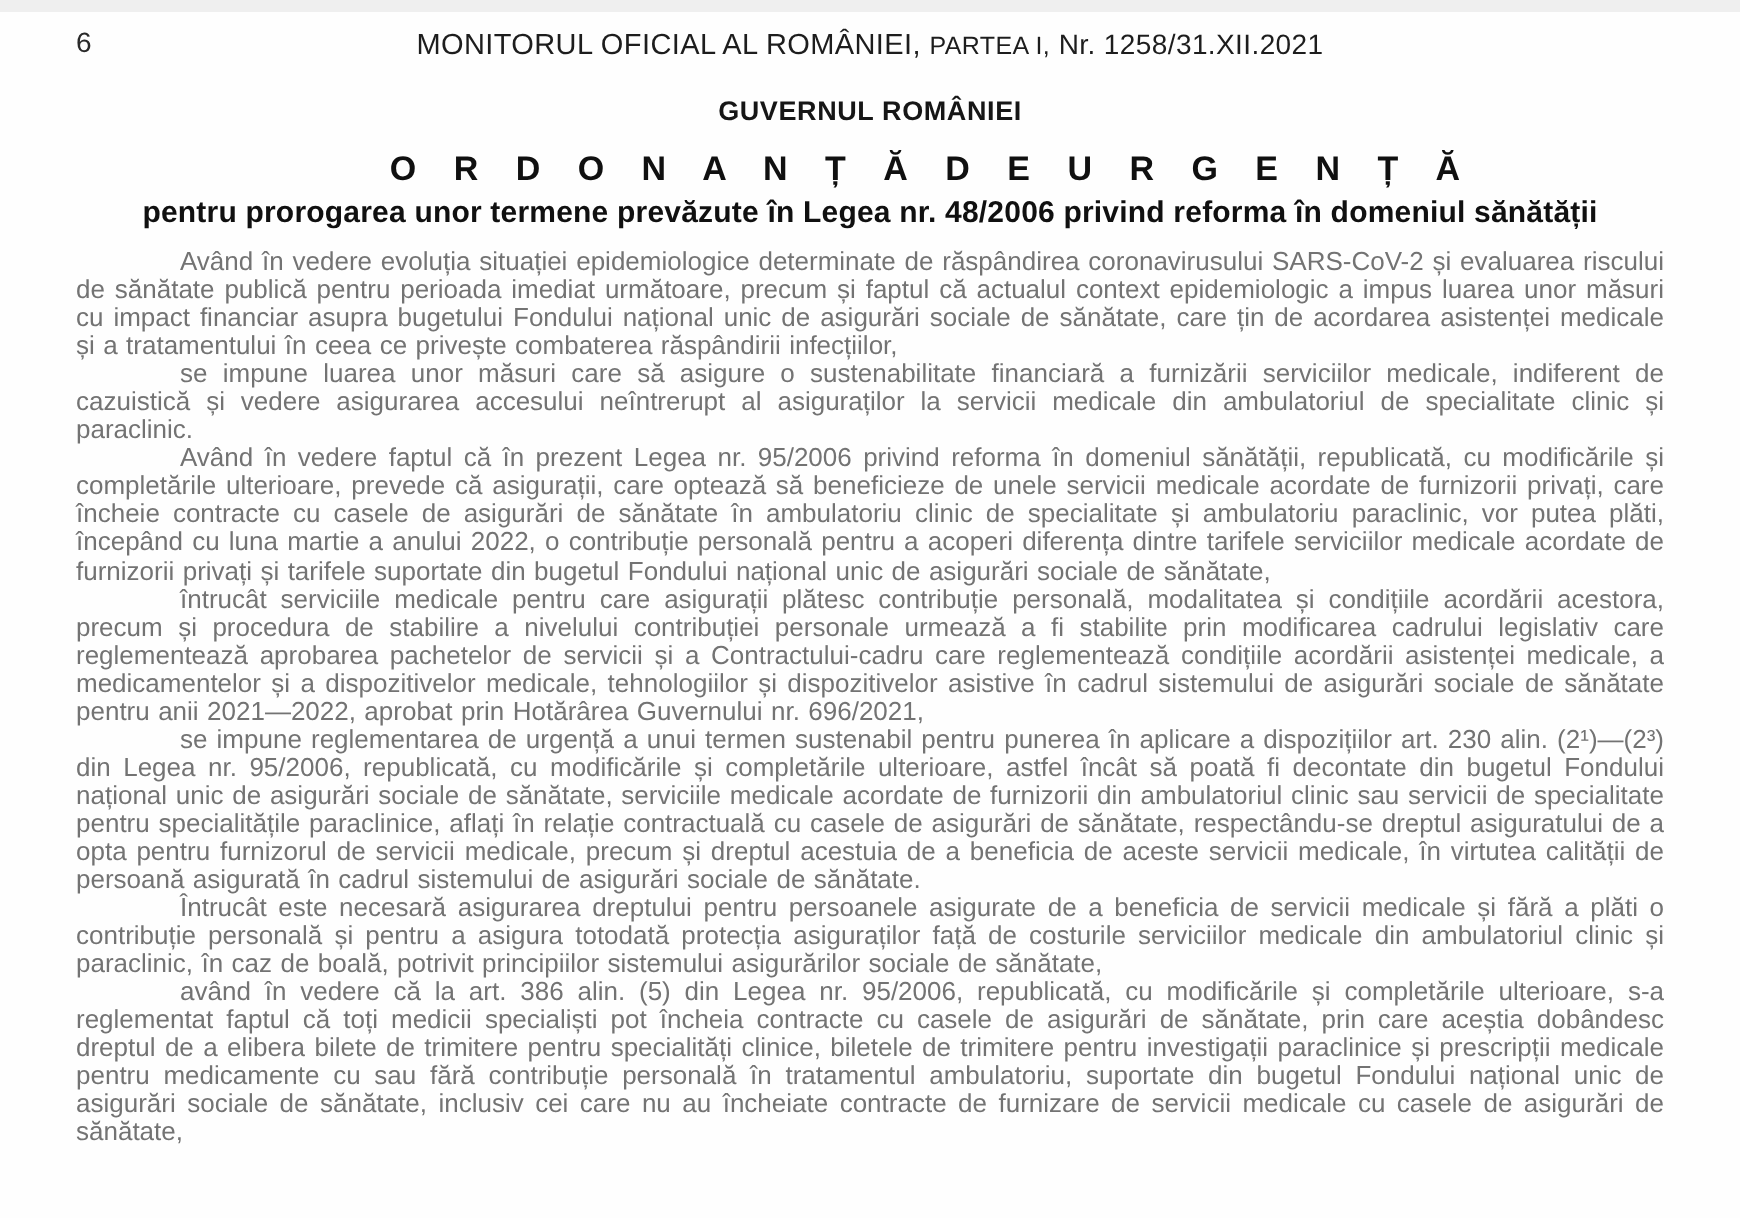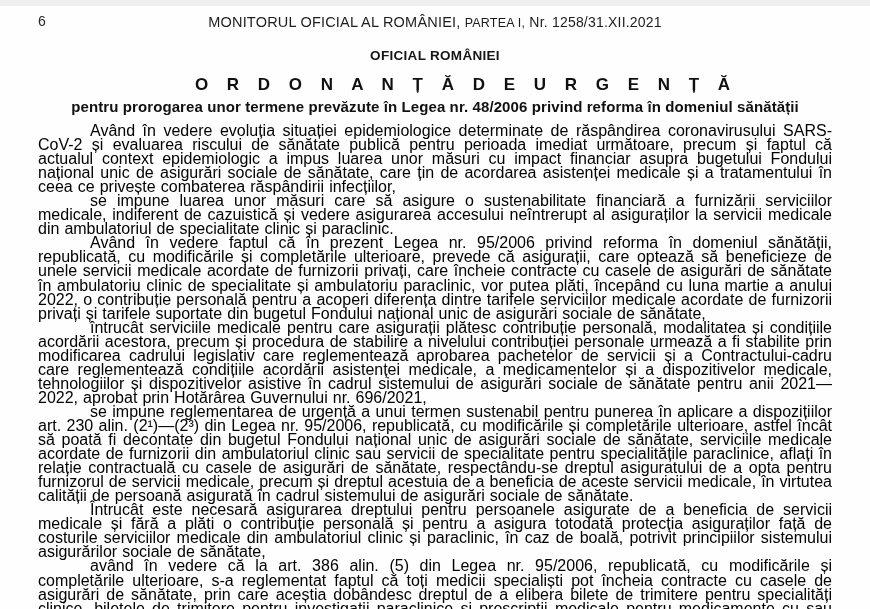--- a/index.html
+++ b/index.html
@@ -82,43 +82,43 @@
     white-space: nowrap;
   }
   .document-body {
     position: absolute;
     top: 124px;
     left: 38px;
     right: 38px;
   }
   .body-par {
     margin: 0;
-    font-size: 16px;
+    font-size: 13px;
     line-height: 14.05px;
     text-align: justify;
     text-indent: 52px;
     word-spacing: 0.6px;
-    color: #000000;
+    color: #737373;
   }
 </style>
 </head>
 <body>
 
 <div class="page">
   <div class="top-strip"></div>
 
   <div class="page-number">6</div>
 
   <div class="masthead">
     <span>MONITORUL OFICIAL AL ROMÂNIEI,</span>
     <span class="part">PARTEA I,</span>
     <span class="issue">Nr. 1258/31.XII.2021</span>
   </div>
 
-  <div class="issuer">OFICIAL ROMÂNIEI</div>
+  <div class="issuer">GUVERNUL ROMÂNIEI</div>
 
   <div class="doc-title">O R D O N A N Ț Ă  D E  U R G E N Ț Ă</div>
 
   <div class="doc-subtitle">pentru prorogarea unor termene prevăzute în Legea nr. 48/2006 privind reforma în domeniul sănătății</div>
 
   <div class="document-body" id="paragraphs">
       <p class="body-par">Având în vedere evoluția situației epidemiologice determinate de răspândirea coronavirusului SARS-CoV-2 și evaluarea riscului de sănătate publică pentru perioada imediat următoare, precum și faptul că actualul context epidemiologic a impus luarea unor măsuri cu impact financiar asupra bugetului Fondului național unic de asigurări sociale de sănătate, care țin de acordarea asistenței medicale și a tratamentului în ceea ce privește combaterea răspândirii infecțiilor,</p>
       <p class="body-par">se impune luarea unor măsuri care să asigure o sustenabilitate financiară a furnizării serviciilor medicale, indiferent de cazuistică și vedere asigurarea accesului neîntrerupt al asiguraților la servicii medicale din ambulatoriul de specialitate clinic și paraclinic.</p>
       <p class="body-par">Având în vedere faptul că în prezent Legea nr. 95/2006 privind reforma în domeniul sănătății, republicată, cu modificările și completările ulterioare, prevede că asigurații, care optează să beneficieze de unele servicii medicale acordate de furnizorii privați, care încheie contracte cu casele de asigurări de sănătate în ambulatoriu clinic de specialitate și ambulatoriu paraclinic, vor putea plăti, începând cu luna martie a anului 2022, o contribuție personală pentru a acoperi diferența dintre tarifele serviciilor medicale acordate de furnizorii privați și tarifele suportate din bugetul Fondului național unic de asigurări sociale de sănătate,</p>
       <p class="body-par">întrucât serviciile medicale pentru care asigurații plătesc contribuție personală, modalitatea și condițiile acordării acestora, precum și procedura de stabilire a nivelului contribuției personale urmează a fi stabilite prin modificarea cadrului legislativ care reglementează aprobarea pachetelor de servicii și a Contractului-cadru care reglementează condițiile acordării asistenței medicale, a medicamentelor și a dispozitivelor medicale, tehnologiilor și dispozitivelor asistive în cadrul sistemului de asigurări sociale de sănătate pentru anii 2021—2022, aprobat prin Hotărârea Guvernului nr. 696/2021,</p>

